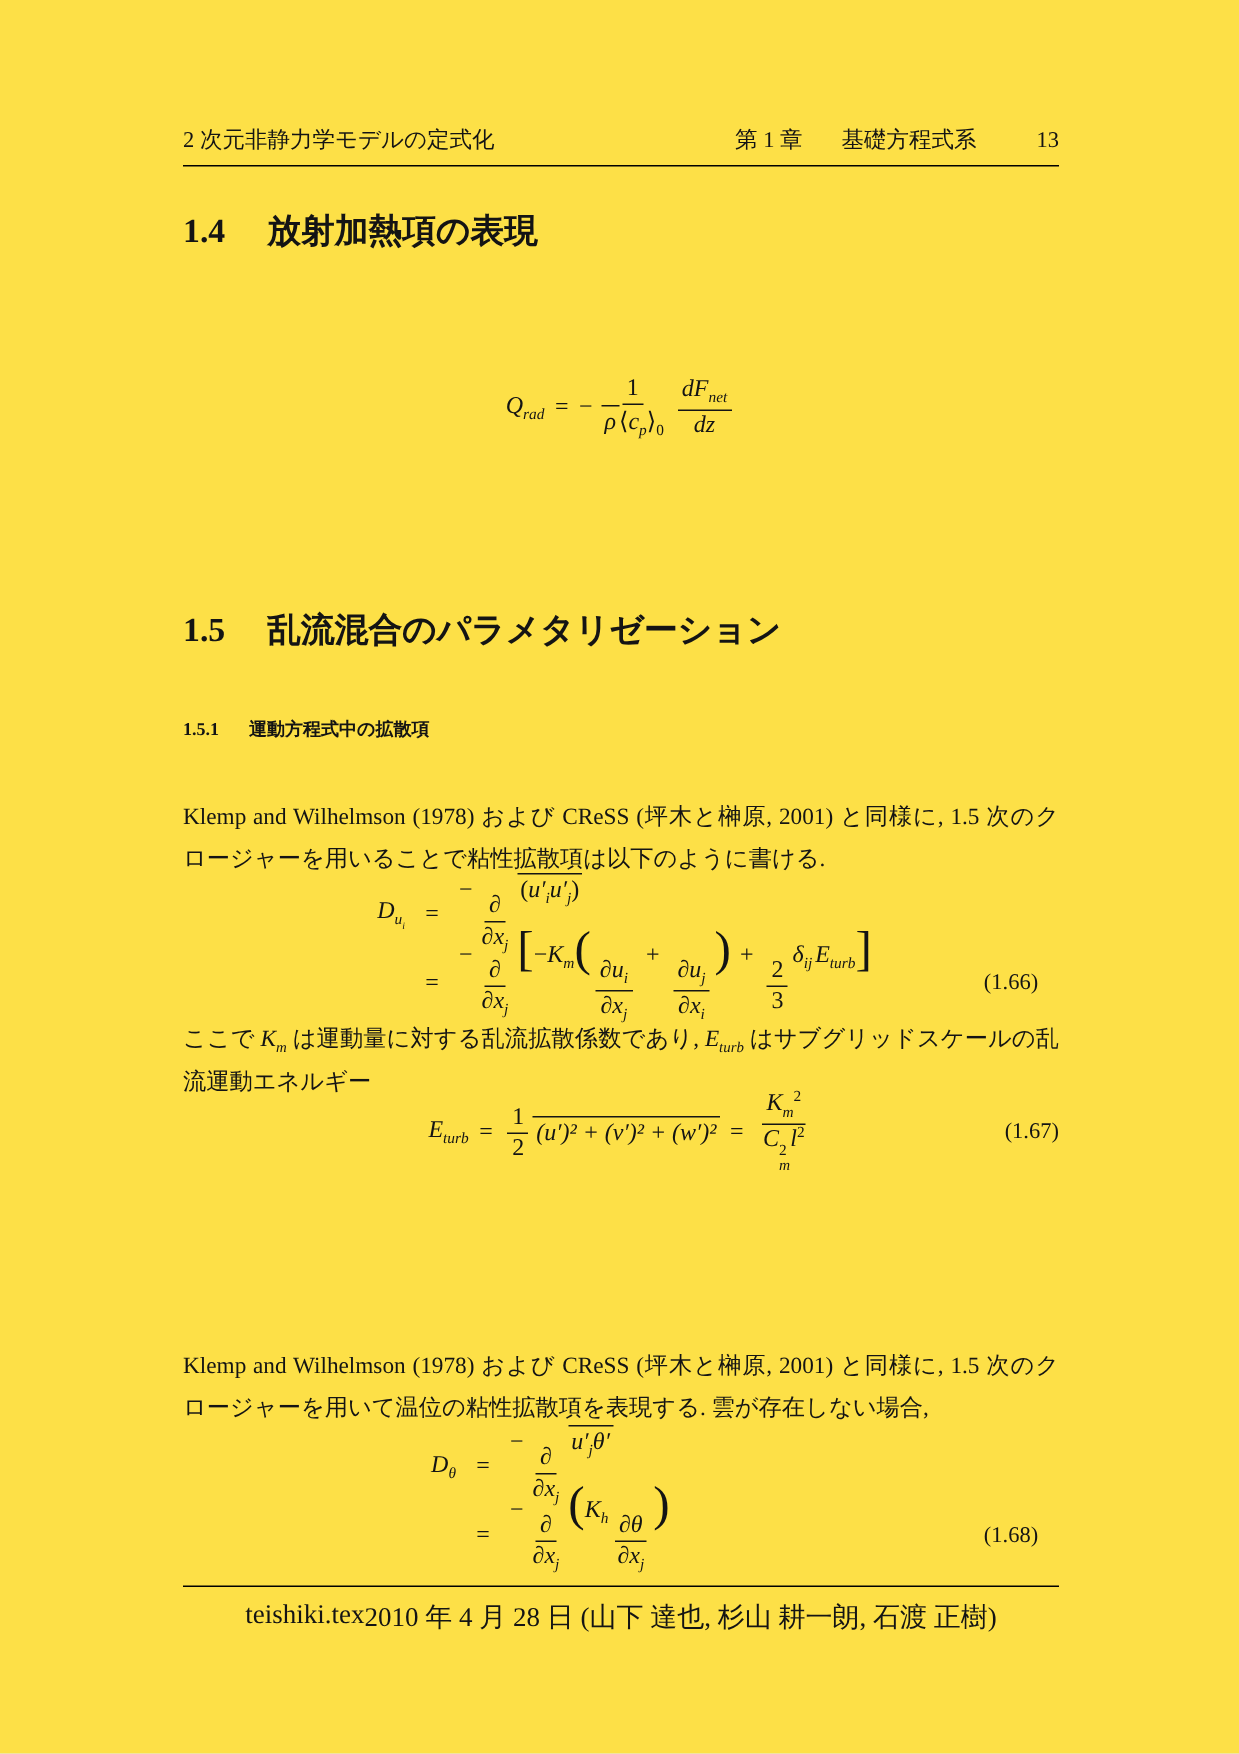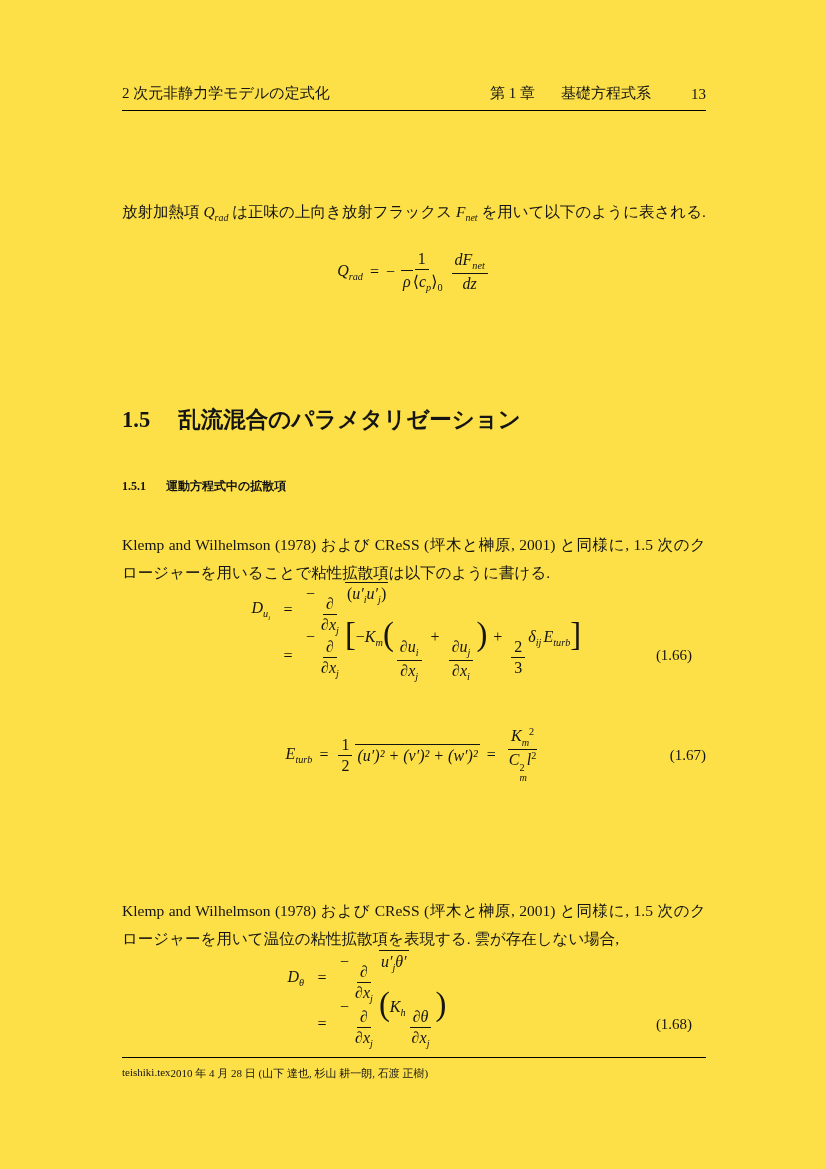--- a/index.html
+++ b/index.html
@@ -11,22 +11,22 @@
   .abs{position:absolute;}
 
   
   .runhead{
     left:122px;top:84px;width:584px;display:flex;justify-content:space-between;
     align-items:baseline;border-bottom:1.2px solid #000;padding-bottom:7px;font-size:15px;
   }
   .hgroup{display:flex;gap:26px;align-items:flex-end;}
   .pagenum{margin-left:14px;}
   .runfoot{
-    left:122px;top:1057px;width:584px;display:flex;justify-content:flex-start;
-    border-top:1.2px solid #000;padding-top:8px;font-size:11px;
+    left:122px;top:1057px;width:584px;display:flex;justify-content:center;
+    border-top:1.2px solid #000;padding-top:8px;font-size:18px;
   }
 
   
   .sec{left:122px;margin:0;font-weight:bold;white-space:nowrap;}
   .sec .num{font-family:"Liberation Serif","DejaVu Serif",serif;}
   .sec .ttl{font-family:"Liberation Sans","DejaVu Sans",sans-serif;margin-left:28px;}
   .sec1{font-size:22.5px;}
   .sub1{font-size:12px;}
   .sub1 .ttl{margin-left:20px;}
 
@@ -64,24 +64,24 @@
 
   <div class="abs runhead">
     <span>2 次元非静力学モデルの定式化</span>
     <span class="hgroup">
       <span>第 1 章</span>
       <span>基礎方程式系</span>
       <span class="pagenum">13</span>
     </span>
   </div>
 
-
-  <p class="abs para" style="top:198px">
-    <span>放射加熱項 </span><span class="m"><span>Q</span><sub>rad</sub></span><span> は正味の上向き放射フラックス </span><span class="m"><span>F</span><sub>net</sub></span><span> を用いて以下のように表される.</span>
-  </p>
+  <h2 class="abs sec sec1" style="top:138px">
+    <span class="num">1.4</span><span class="ttl">放射加熱項の表現</span>
+  </h2>
+
 
   <div class="abs eq" style="top:243px;height:58px">
     <span class="m"><span>Q</span><sub>rad</sub></span>
     <span class="r mrel">=</span>
     <span class="r">−</span>
     <span class="frac">
       <span class="fn r">1</span>
       <span class="fd m"><span class="ovl"><span>ρ</span></span><span class="r">⟨</span><span>c</span><sub>p</sub><span class="r">⟩</span><sub class="r">0</sub></span>
     </span>
     <span class="frac">
@@ -129,20 +129,23 @@
           <span class="fn m"><span>∂u</span><sub>j</sub></span>
           <span class="fd m"><span>∂x</span><sub>i</sub></span>
         </span><span class="big">)</span><span class="r mplus">+</span><span class="frac">
           <span class="fn r">2</span>
           <span class="fd r">3</span>
         </span><span class="m"><span>δ</span><sub>ij</sub></span><span class="m" style="margin-left:2px"><span>E</span><sub>turb</sub></span><span class="big">]</span>
     </span>
     <span class="lbl">(1.66)</span>
   </div>
 
+  <p class="abs para" style="top:679px">
+    <span>ここで </span><span class="m"><span>K</span><sub>m</sub></span><span> は運動量に対する乱流拡散係数であり, </span><span class="m"><span>E</span><sub>turb</sub></span><span> はサブグリッドスケールの乱流運動エネルギー</span>
+  </p>
 
   <div class="abs eq rel167" style="top:727px;height:56px">
     <span class="m"><span>E</span><sub>turb</sub></span>
     <span class="r mrel">=</span>
     <span class="frac">
         <span class="fn r">1</span>
         <span class="fd r">2</span>
       </span>
     <span class="ovl m">(u′)² + (v′)² + (w′)²</span>
     <span class="r mrel">=</span>

